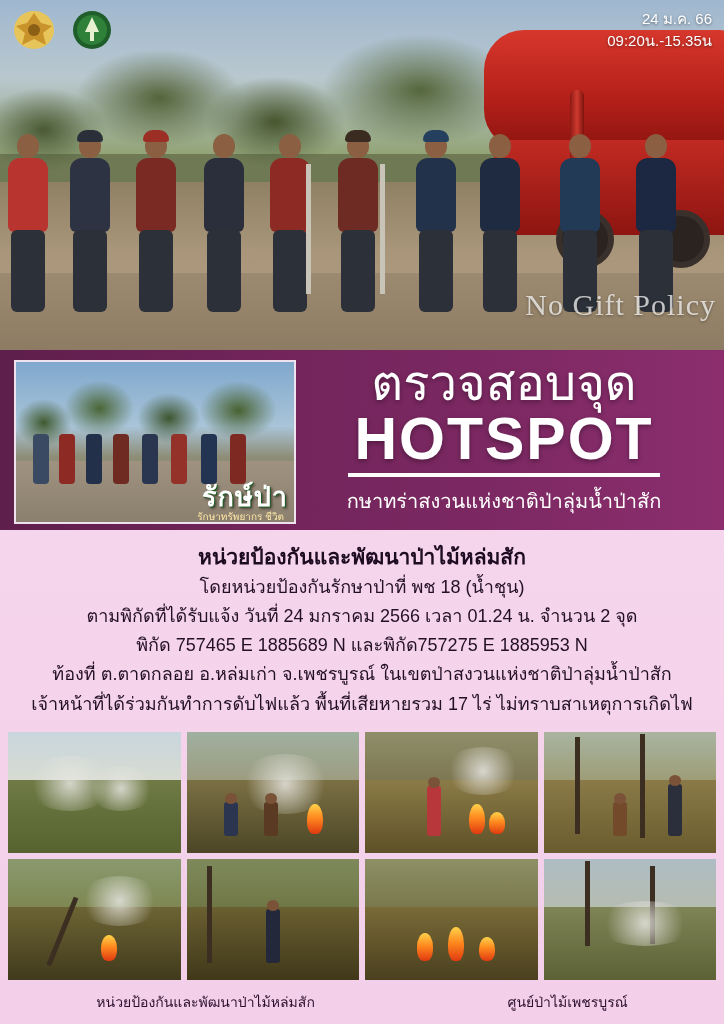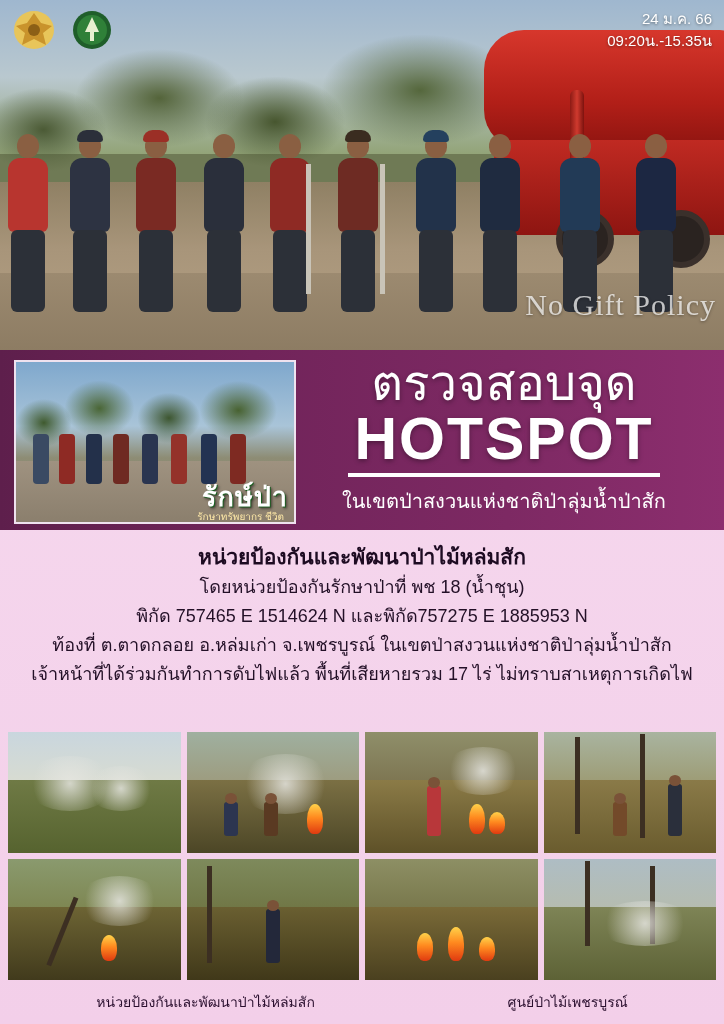--- a/index.html
+++ b/index.html
@@ -344,28 +344,29 @@
         <div class="bp-person" style="left:67%;background:#233352;"></div>
         <div class="bp-person" style="left:78%;background:#7e2a22;"></div>
       </div>
       <div class="logo-rakpa">รักษ์ป่า</div>
       <div class="logo-sub">รักษาทรัพยากร ชีวิต</div>
     </div>
 
     <div class="title-wrap">
       <div class="title-th">ตรวจสอบจุด</div>
       <div class="title-en">HOTSPOT</div>
-      <div class="title-sub">ในเขตป่าสงวนแห่งชาติป่าลุ่มน้ำป่าสัก</div>
+      <div class="title-sub">กษาทร่าสงวนแห่งชาติป่าลุ่มน้ำป่าสัก</div>
     </div>
   </div>
 
   <div class="textblock">
     <div class="tb-head">หน่วยป้องกันและพัฒนาป่าไม้หล่มสัก</div>
     <div class="tb-line">โดยหน่วยป้องกันรักษาป่าที่ พช 18 (น้ำชุน)</div>
-    <div class="tb-line">พิกัด 757465 E 1514624 N และพิกัด757275 E 1885953 N</div>
+    <div class="tb-line">ตามพิกัดที่ได้รับแจ้ง วันที่ 24 มกราคม 2566 เวลา 01.24 น. จำนวน 2 จุด</div>
+    <div class="tb-line">พิกัด 757465 E 1885689 N และพิกัด757275 E 1885953 N</div>
     <div class="tb-line">ท้องที่ ต.ตาดกลอย อ.หล่มเก่า จ.เพชรบูรณ์ ในเขตป่าสงวนแห่งชาติป่าลุ่มน้ำป่าสัก</div>
     <div class="tb-line">เจ้าหน้าที่ได้ร่วมกันทำการดับไฟแล้ว พื้นที่เสียหายรวม 17 ไร่ ไม่ทราบสาเหตุการเกิดไฟ</div>
   </div>
 
   <div class="grid">
 
     <div class="cell">
       <div class="sky" style="background:linear-gradient(180deg,#c9d6de 0%,#d9dcd0 100%);"></div>
       <div class="land" style="background:linear-gradient(180deg,#6f7a45 0%,#56632f 100%);"></div>
       <div class="smoke" style="left:10%;top:20%;width:90px;height:55px;"></div>

